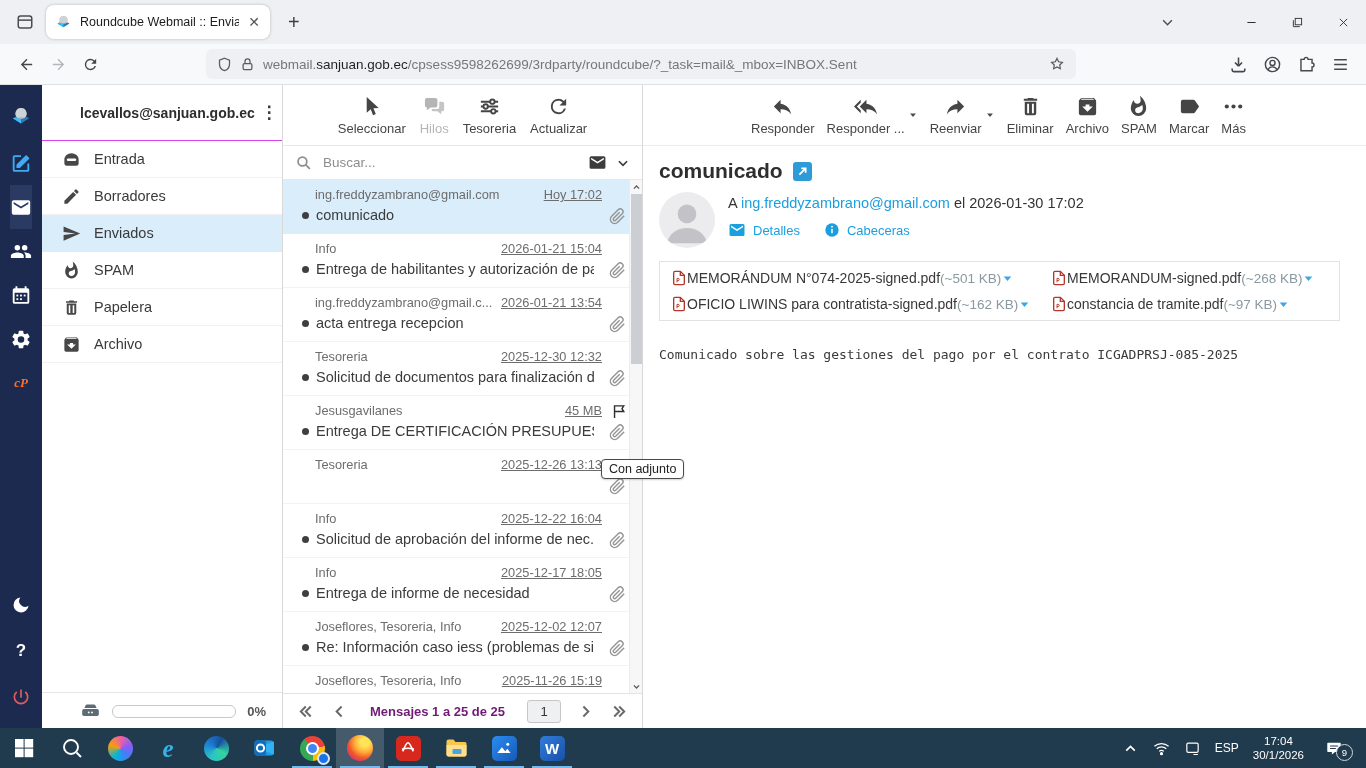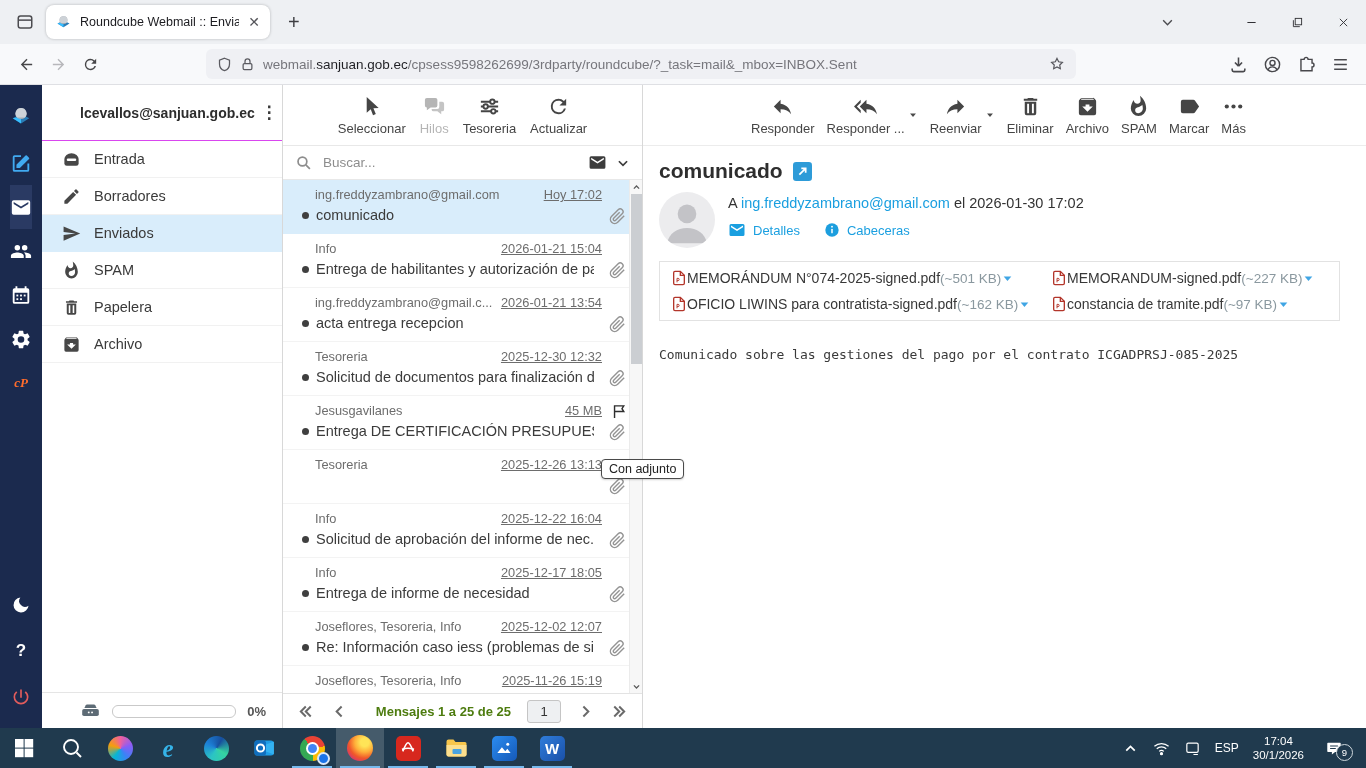--- a/index.html
+++ b/index.html
@@ -88,21 +88,21 @@
   .mclip{position:absolute;right:16px;top:28px;width:17px;height:17px;color:#949494;}
   .mflag{position:absolute;right:14px;top:7px;width:17px;height:17px;color:#2e2e2e;display:none;}
   .mrow.flagged .mflag{display:block;}
   .scroll{position:absolute;top:0;right:0;bottom:0;width:13px;background:#f7f7f7;border-left:1px solid #ebebeb;box-sizing:border-box;}
   .sarr{height:14px;display:flex;align-items:center;justify-content:center;color:#5a5a5a;}
   .sarr svg{width:9px;height:9px;}
   .sarr.down{position:absolute;bottom:0;left:0;right:0;}
   .sthumb{position:absolute;top:14px;left:1px;width:11px;height:170px;background:#cbced2;}
   .pager{height:35px;min-height:35px;border-top:1px solid #e3e3e3;display:flex;align-items:center;gap:16px;padding:0 15px;}
   .pic{width:17px;height:17px;color:#6a6a6a;}
-  .pager-label{flex:1;text-align:right;font-size:13px;font-weight:700;color:#4d7c0f;white-space:nowrap;}
+  .pager-label{flex:1;text-align:center;font-size:13px;font-weight:700;color:#701a75;white-space:nowrap;}
   .pagebox{width:32px;height:21px;border:1px solid #c5c5c5;border-radius:3px;background:#eef0f2;display:flex;align-items:center;justify-content:center;font-size:13px;color:#333;}
 
   .viewer{flex:1;display:flex;flex-direction:column;min-width:0;background:#fff;}
   .vtoolbar{height:60px;min-height:60px;display:flex;align-items:center;gap:12px;padding-left:108px;border-bottom:1px solid #ececec;}
   .vcontent{padding:13px 16px 0;}
   .subjrow{display:flex;align-items:center;gap:10px;}
   .subj{font-size:21px;font-weight:700;color:#2e2e2e;}
   .extlink{width:19px;height:19px;}
   .headrow{display:flex;gap:13px;margin-top:9px;}
   .avatar{width:56px;height:56px;border-radius:50%;background:#ececee;flex:none;overflow:hidden;}
@@ -790,21 +790,21 @@
   </div>
             <div class="att">
     <span class="atticon">
                 <svg viewBox="0 0 24 24" fill="none" stroke="#b3362b" stroke-width="2">
                   <path d="M14 2H6a2 2 0 0 0-2 2v16a2 2 0 0 0 2 2h12a2 2 0 0 0 2-2V8l-6-6z"></path>
                   <path d="M14 2v6h6"></path>
                   <path d="M9 12.5v6M9 12.5h1.6a1.7 1.7 0 0 1 0 3.4H9" stroke-width="1.4"></path>
                 </svg>
               </span>
     <span class="attname">MEMORANDUM-signed.pdf</span>
-    <span class="attsize">(~227 KB)</span>
+    <span class="attsize">(~268 KB)</span>
     <span class="attcaret">
                 <svg viewBox="0 0 24 24" fill="currentColor">
                   <path d="M5 8.5l7 8 7-8z"></path>
                 </svg>
               </span>
   </div>
             <div class="att">
     <span class="atticon">
                 <svg viewBox="0 0 24 24" fill="none" stroke="#b3362b" stroke-width="2">
                   <path d="M14 2H6a2 2 0 0 0-2 2v16a2 2 0 0 0 2 2h12a2 2 0 0 0 2-2V8l-6-6z"></path>

